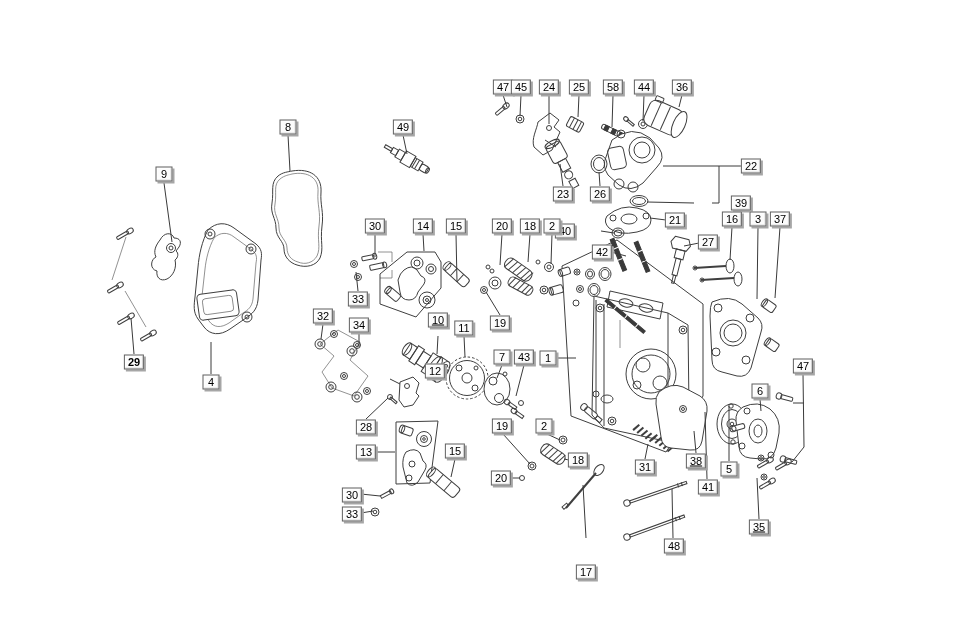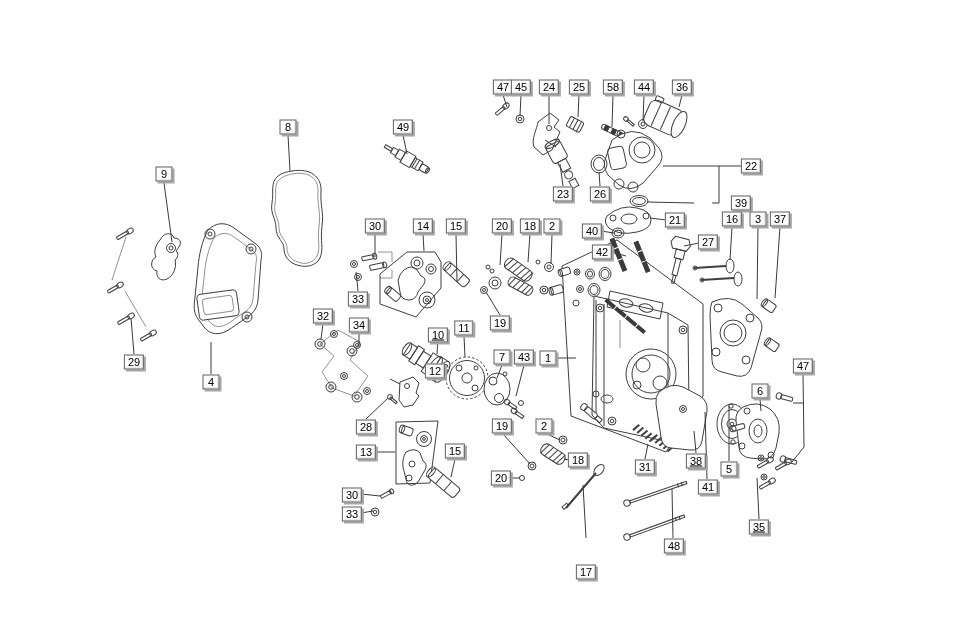--- a/index.html
+++ b/index.html
@@ -613,38 +613,38 @@
       <div class="callout" style="left: 644px; top: 87px;">44</div>
       <div class="callout" style="left: 682px; top: 87px;">36</div>
       <div class="callout" style="left: 563px; top: 194px;">23</div>
       <div class="callout" style="left: 600px; top: 194px;">26</div>
       <div class="callout" style="left: 751px; top: 166px;">22</div>
       <div class="callout" style="left: 741px; top: 203px;">39</div>
       <div class="callout" style="left: 675px; top: 220px;">21</div>
       <div class="callout" style="left: 732px; top: 219px;">16</div>
       <div class="callout" style="left: 758px; top: 219px;">3</div>
       <div class="callout" style="left: 780px; top: 219px;">37</div>
-      <div class="callout" style="left: 592px; top: 231px;">40</div>
+      <div class="callout" style="left: 565px; top: 231px;">40</div>
       <div class="callout" style="left: 602px; top: 252px;">42</div>
       <div class="callout" style="left: 708px; top: 242px;">27</div>
       <div class="callout" style="left: 288px; top: 127px;">8</div>
       <div class="callout" style="left: 403px; top: 127px; text-align: right;">49</div>
       <div class="callout" style="left: 164px; top: 174px;">9</div>
-      <div class="callout" style="left: 134px; top: 362px;">29</div>
+      <div class="callout" style="left: 134px; top: 362px; font-weight: bold;">29</div>
       <div class="callout" style="left: 211px; top: 382px;">4</div>
       <div class="callout" style="left: 375px; top: 226px;">30</div>
       <div class="callout" style="left: 423px; top: 226px;">14</div>
       <div class="callout" style="left: 456px; top: 226px;">15</div>
       <div class="callout" style="left: 502px; top: 226px;">20</div>
       <div class="callout" style="left: 530px; top: 226px;">18</div>
       <div class="callout" style="left: 552px; top: 226px;">2</div>
       <div class="callout" style="left: 358px; top: 299px;">33</div>
       <div class="callout" style="left: 323px; top: 316px;">32</div>
       <div class="callout" style="left: 359px; top: 325px;">34</div>
-      <div class="callout" style="left: 438px; top: 335px; text-decoration: underline;">10</div>
+      <div class="callout" style="left: 438px; top: 320px; text-decoration: underline;">10</div>
       <div class="callout" style="left: 464px; top: 328px;">11</div>
       <div class="callout" style="left: 500px; top: 323px;">19</div>
       <div class="callout" style="left: 387px; top: 371px; margin-left: 48px;">12</div>
       <div class="callout" style="left: 502px; top: 357px;">7</div>
       <div class="callout" style="left: 524px; top: 357px;">43</div>
       <div class="callout" style="left: 548px; top: 358px;">1</div>
       <div class="callout" style="left: 366px; top: 427px;">28</div>
       <div class="callout" style="left: 366px; top: 452px;">13</div>
       <div class="callout" style="left: 455px; top: 451px;">15</div>
       <div class="callout" style="left: 502px; top: 426px;">19</div>

